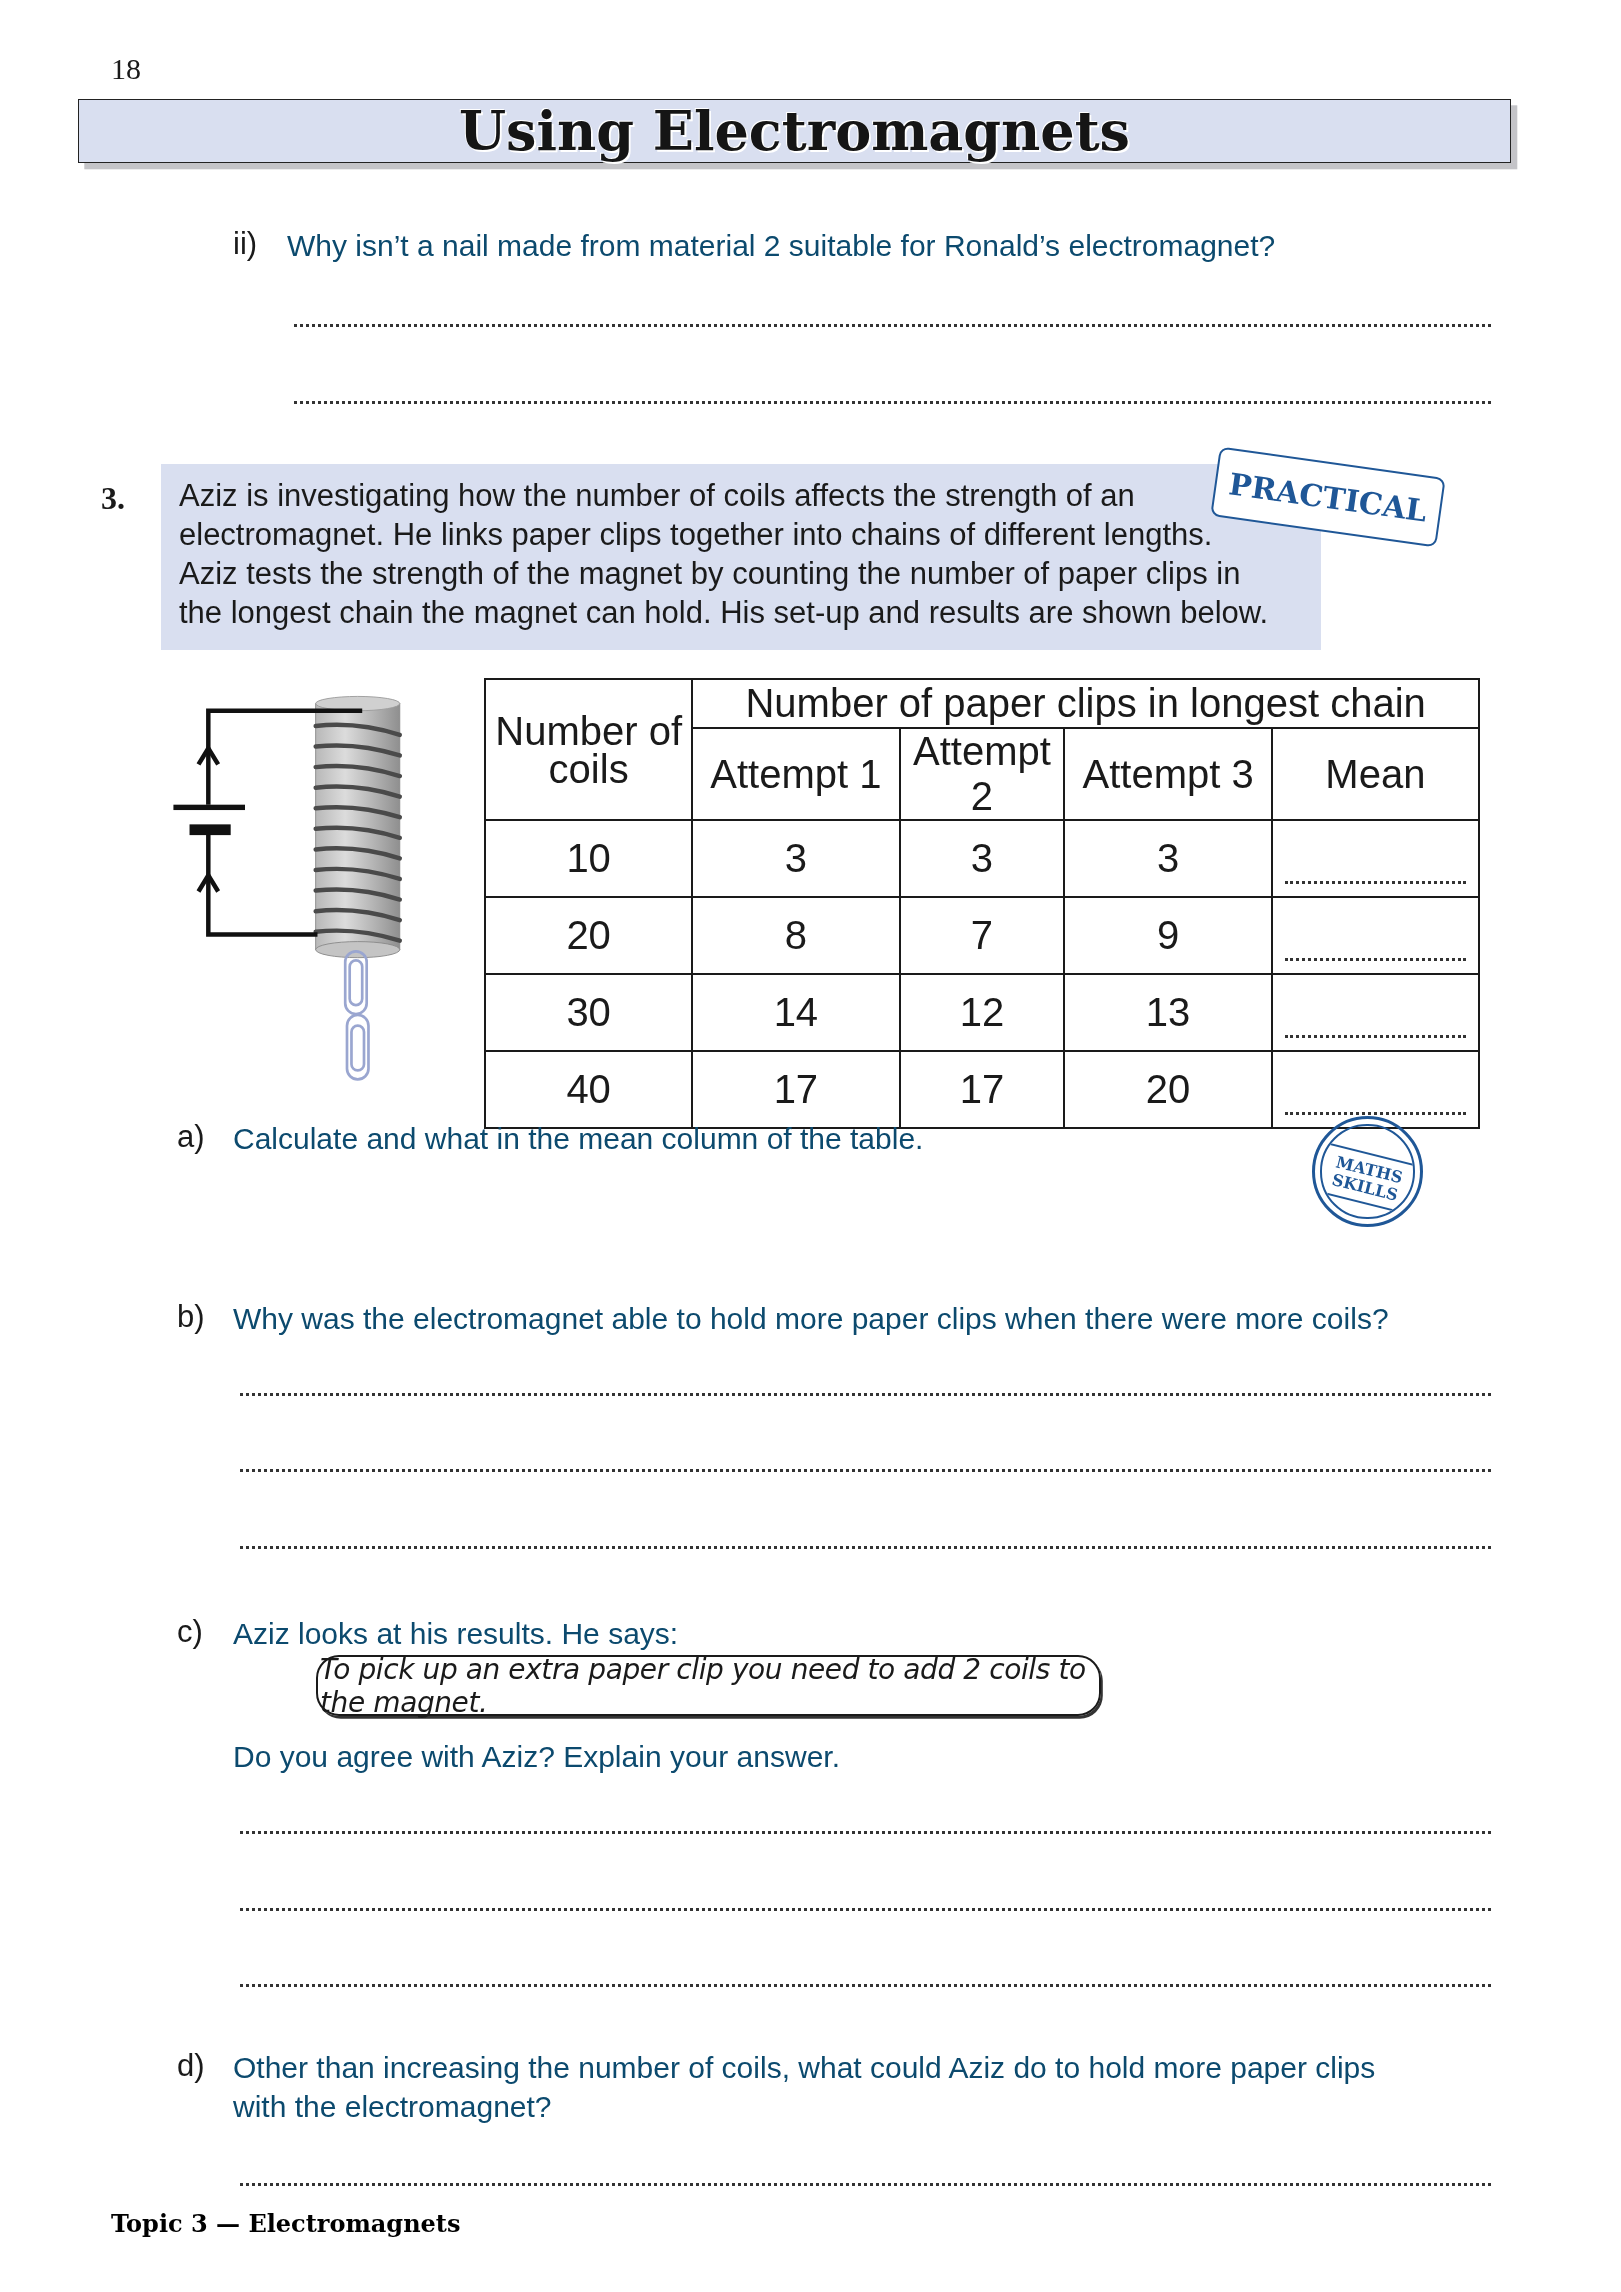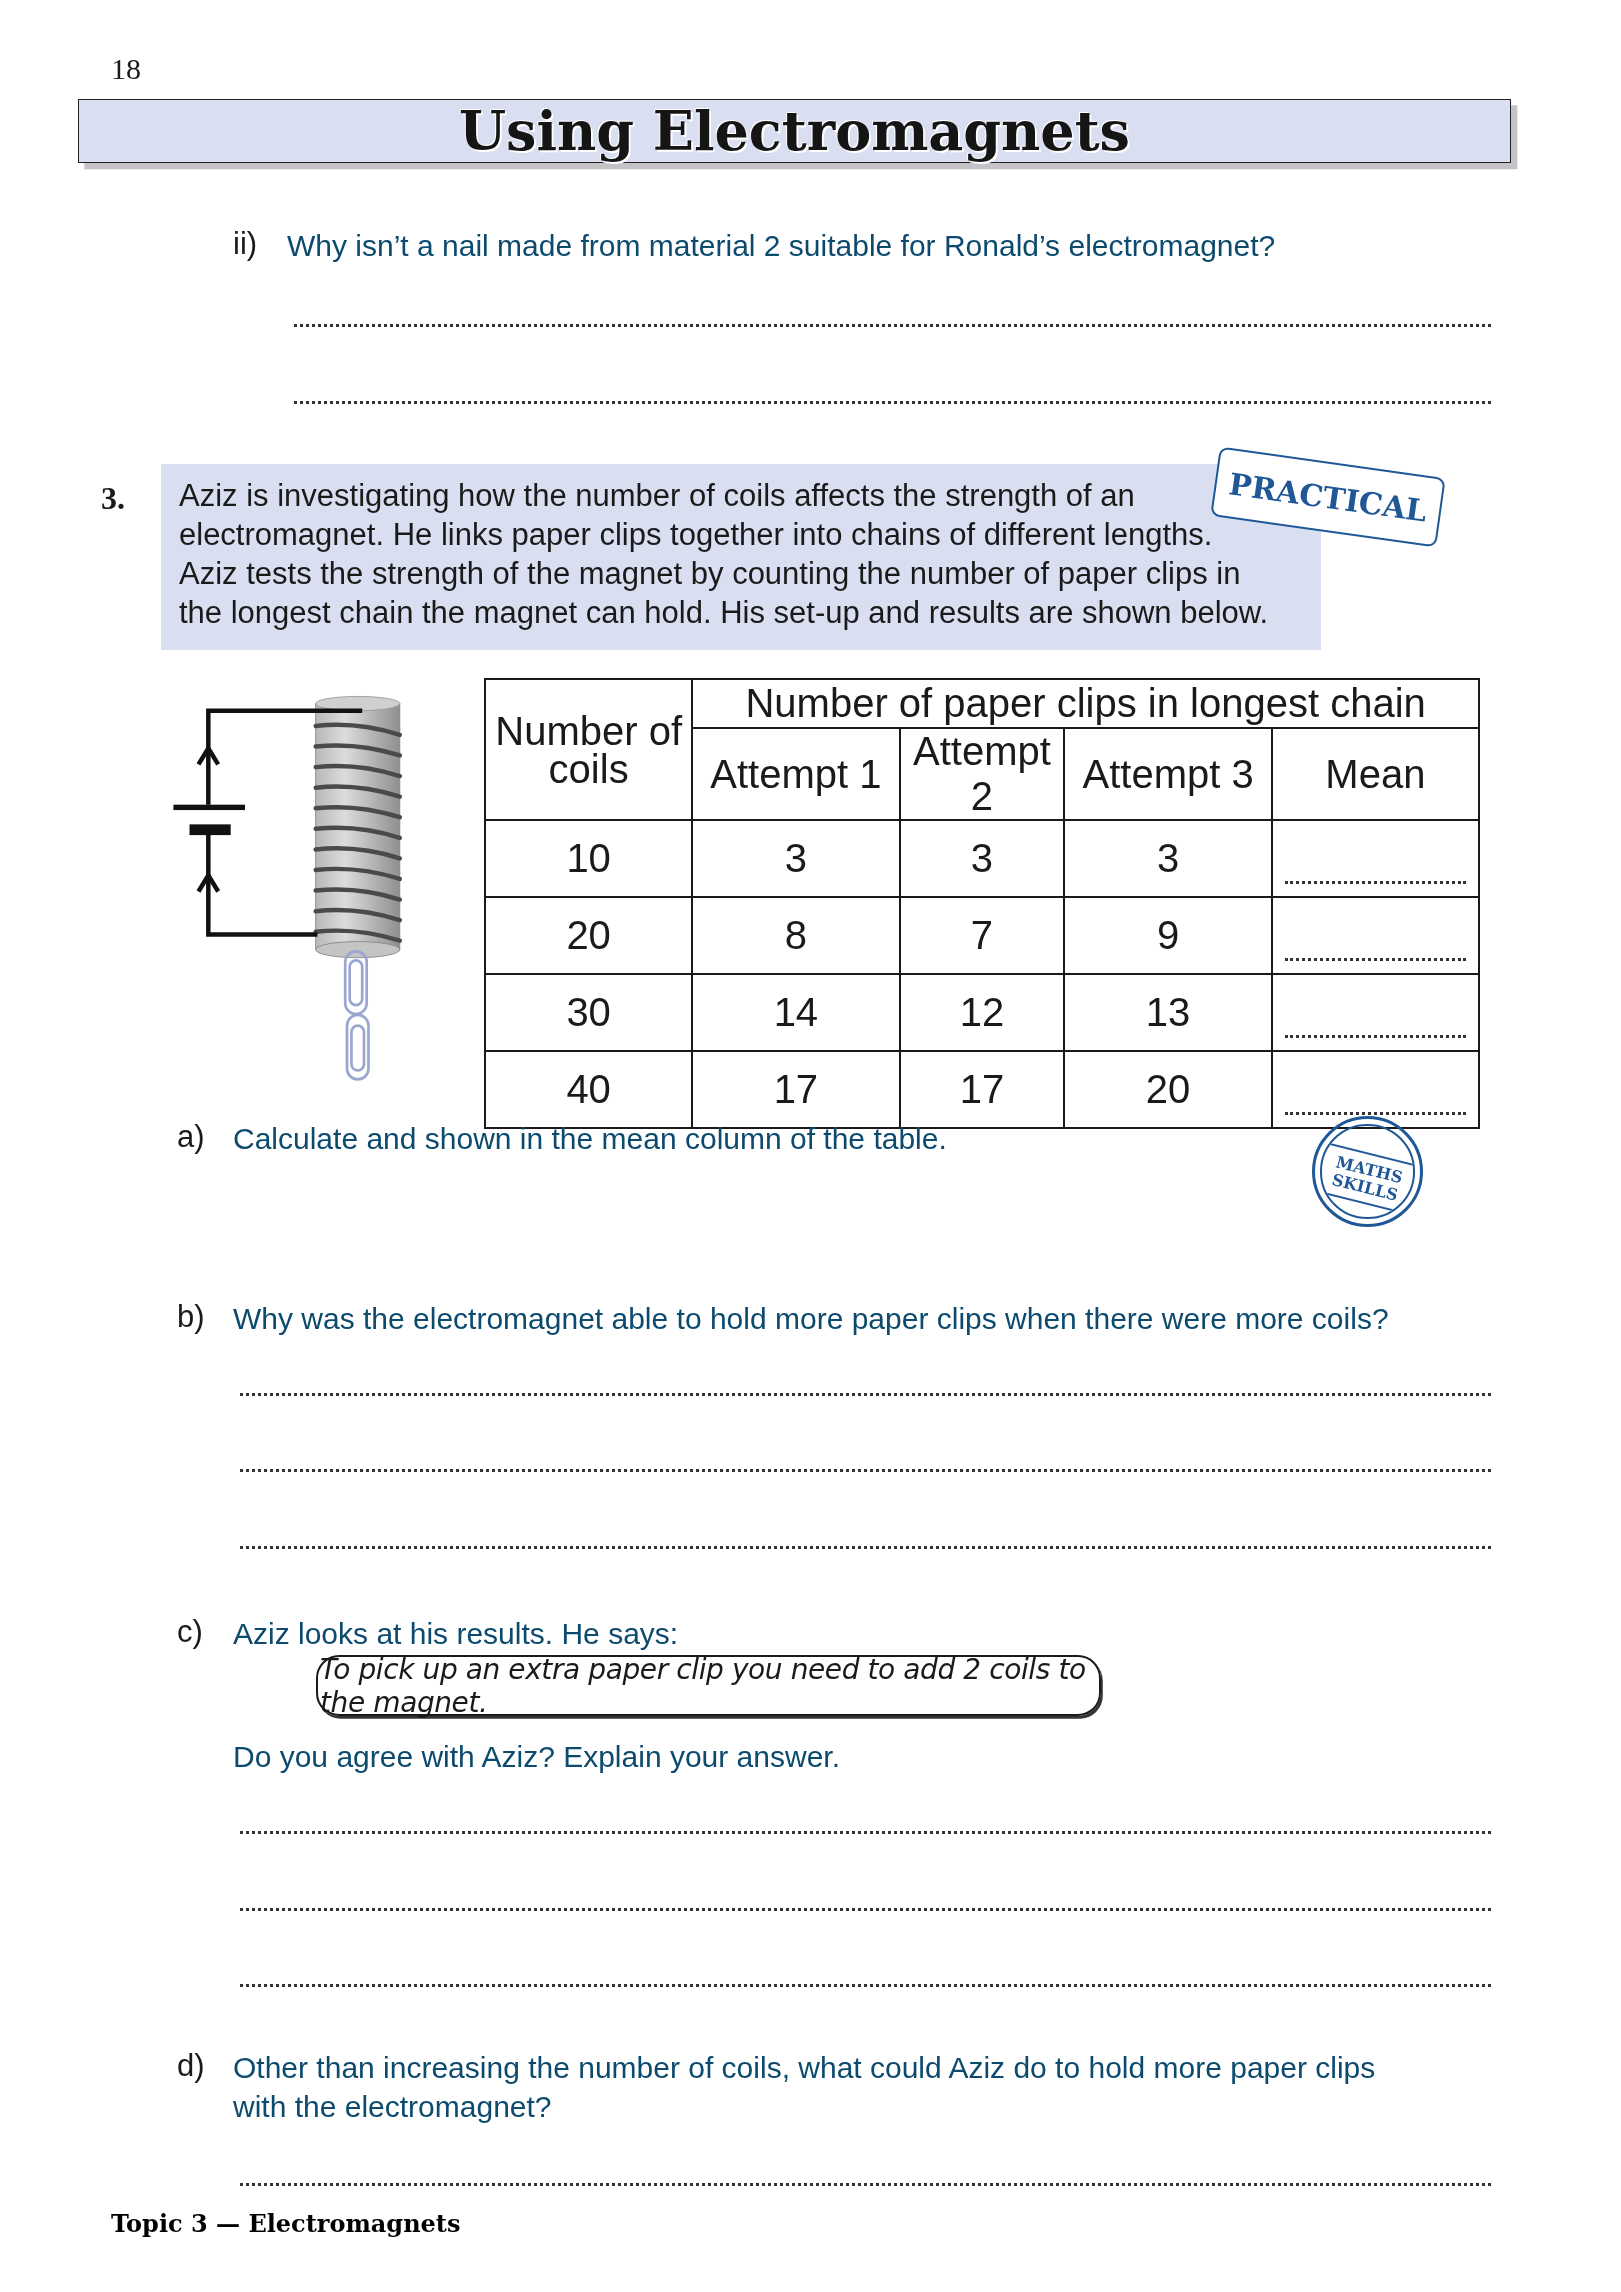--- a/index.html
+++ b/index.html
@@ -164,21 +164,21 @@
     <td>17</td>
     <td>20</td>
     <td class="mean-cell">
           <div class="mean-dots"></div>
         </td>
   </tr>
 </tbody>
   </table>
 
 <div class="abs label" style="left:177px; top:1119px;">a)</div>
-<div class="abs qtext" style="left:233px; top:1119px;">Calculate and shown in the mean column of the table.</div>
+<div class="abs qtext" style="left:233px; top:1119px;">Calculate and what in the mean column of the table.</div>
 <div class="abs stamp-maths">
   <div class="stamp-maths-inner">
     <div class="stamp-maths-band">
       <span>MATHS</span>
       <span>SKILLS</span>
     </div>
   </div>
 </div>
 
 <div class="abs label" style="left:177px; top:1299px;">b)</div>

